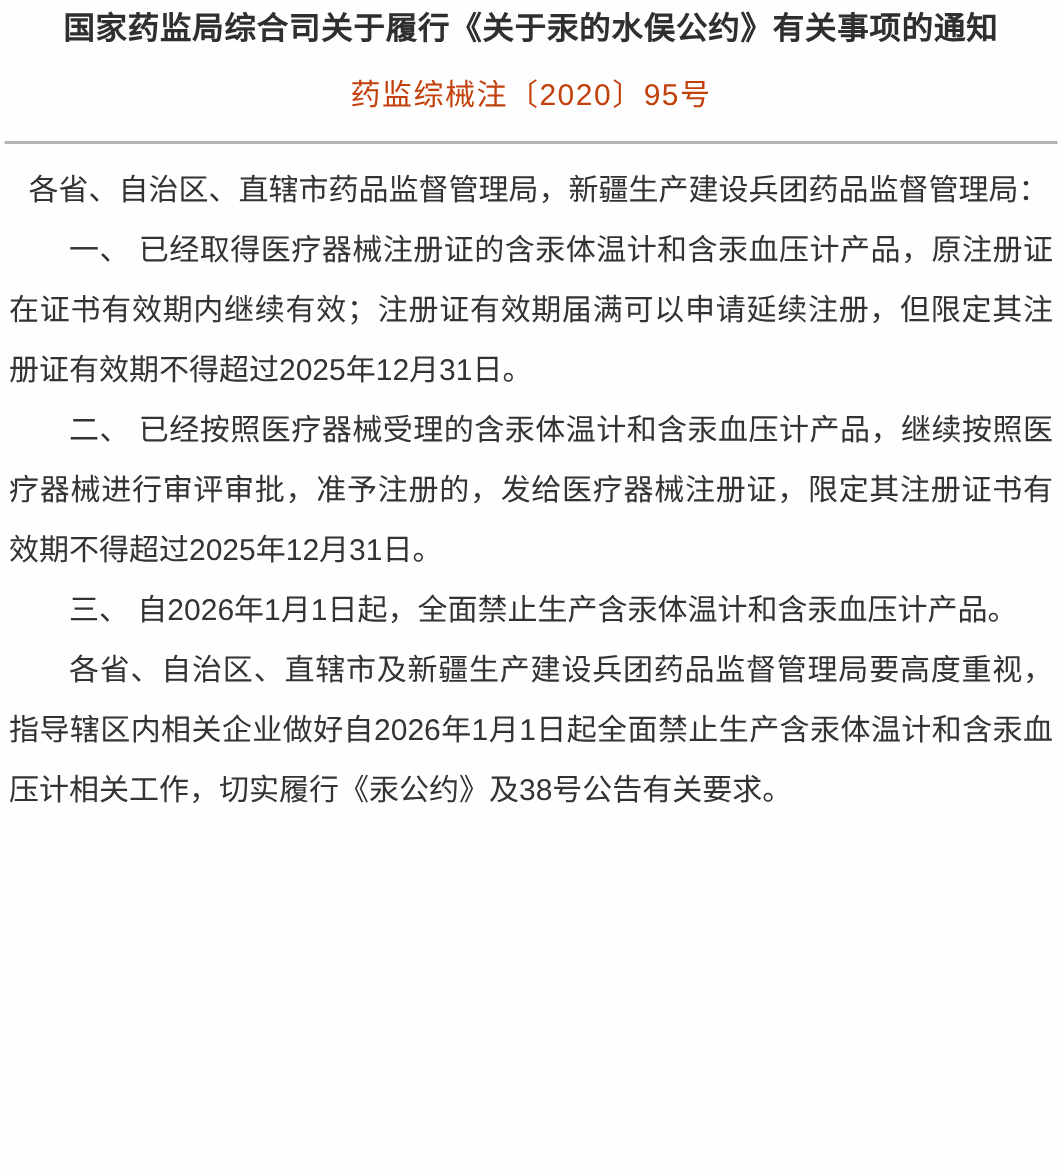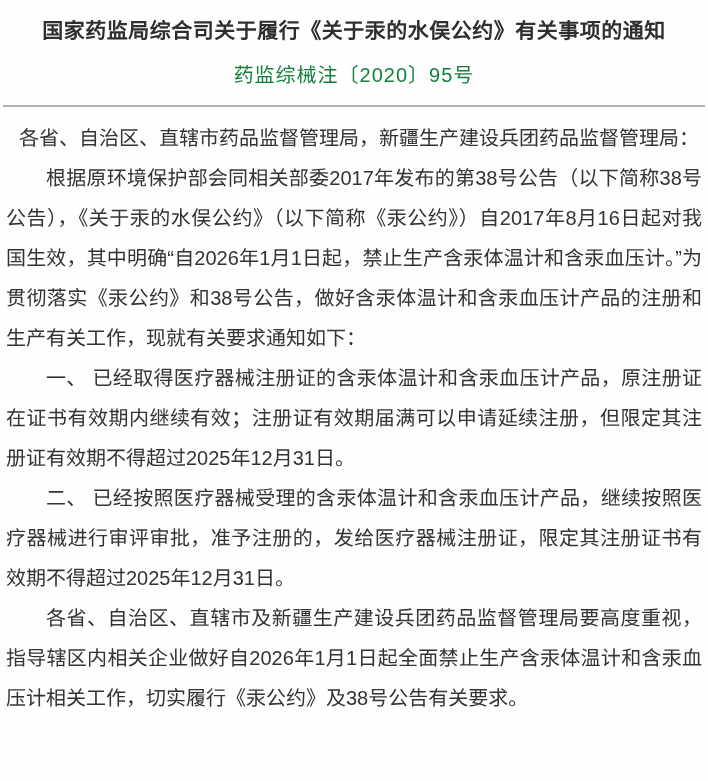--- a/index.html
+++ b/index.html
@@ -9,34 +9,34 @@
   }
   .page {
     position: relative;
     width: 708px;
     height: 781px;
     margin: 0 auto;
     background: #fefefe;
     overflow: hidden;
   }
   .notice-title {
-    padding: 17px 20px 0;
+    padding: 6px 20px 0;
     font-size: 21px;
     line-height: 28px;
     font-weight: bold;
     text-align: center;
     color: #2f2f2f;
     letter-spacing: 0.5px;
   }
   .doc-number {
     margin-top: 17px;
     font-size: 20px;
     line-height: 26px;
     text-align: center;
-    color: #15803d;
+    color: #c2410c;
     letter-spacing: 1px;
   }
   .divider {
     margin: 17px 3px 0;
     height: 0;
     border-top: 2px solid #b3b3b3;
   }
   .meta-row {
     padding: 12px 8px 0;
     text-align: right;
@@ -62,19 +62,19 @@
 
   <h1 class="notice-title">国家药监局综合司关于履行《关于汞的水俣公约》有关事项的通知</h1>
 
   <div class="doc-number">药监综械注〔2020〕95号</div>
 
   <div class="divider"></div>
 
 
   <div class="body-text">
     <p class="no-indent">各省、自治区、直辖市药品监督管理局，新疆生产建设兵团药品监督管理局：</p>
-    <p>根据原环境保护部会同相关部委2017年发布的第38号公告（以下简称38号公告），《关于汞的水俣公约》（以下简称《汞公约》）自2017年8月16日起对我国生效，其中明确“自2026年1月1日起，禁止生产含汞体温计和含汞血压计。”为贯彻落实《汞公约》和38号公告，做好含汞体温计和含汞血压计产品的注册和生产有关工作，现就有关要求通知如下：</p>
     <p>一、 已经取得医疗器械注册证的含汞体温计和含汞血压计产品，原注册证在证书有效期内继续有效；注册证有效期届满可以申请延续注册，但限定其注册证有效期不得超过2025年12月31日。</p>
     <p>二、 已经按照医疗器械受理的含汞体温计和含汞血压计产品，继续按照医疗器械进行审评审批，准予注册的，发给医疗器械注册证，限定其注册证书有效期不得超过2025年12月31日。</p>
+    <p>三、 自2026年1月1日起，全面禁止生产含汞体温计和含汞血压计产品。</p>
     <p>各省、自治区、直辖市及新疆生产建设兵团药品监督管理局要高度重视，指导辖区内相关企业做好自2026年1月1日起全面禁止生产含汞体温计和含汞血压计相关工作，切实履行《汞公约》及38号公告有关要求。</p>
   </div>
 
 </div>
 
 </body></html>

